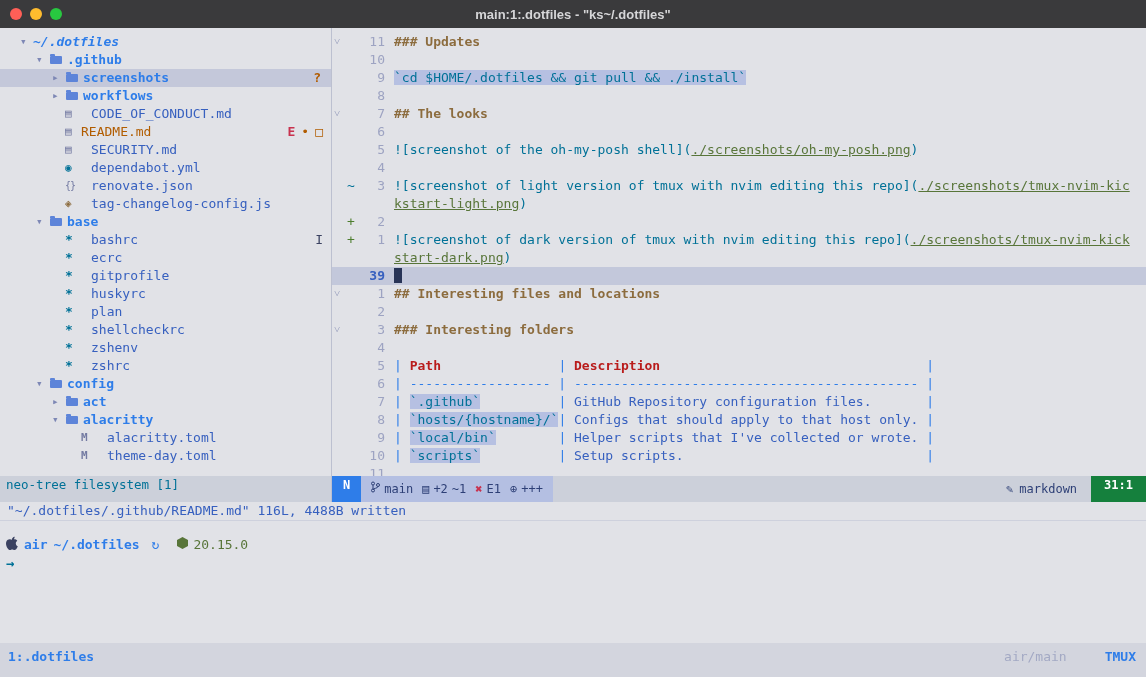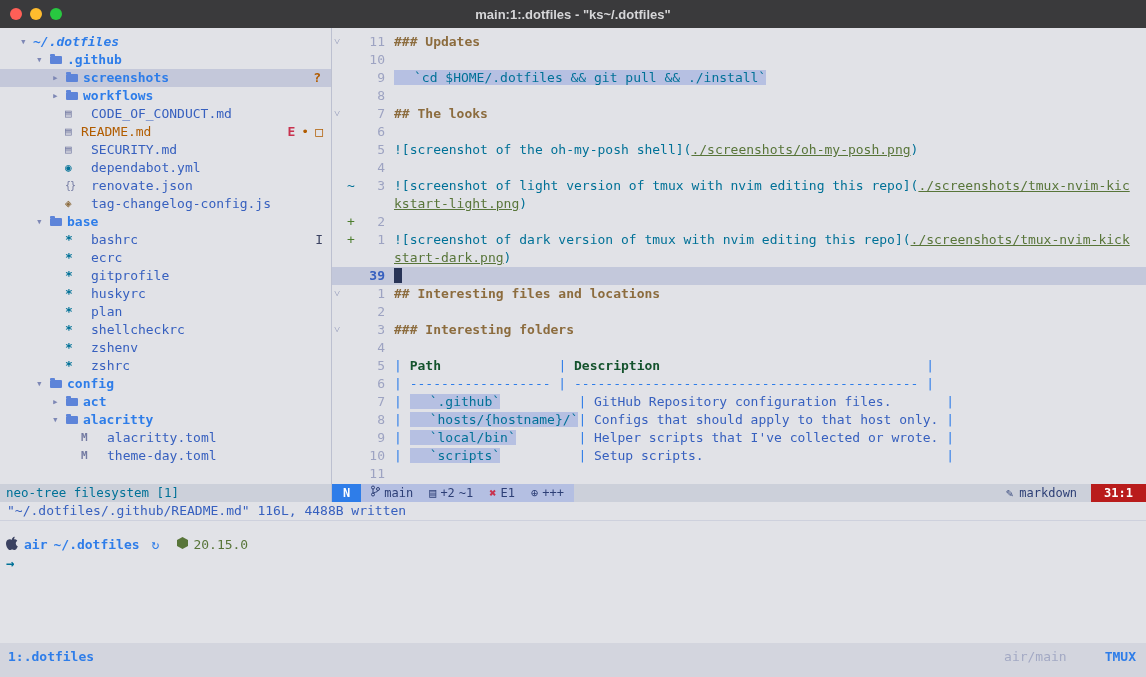--- a/index.html
+++ b/index.html
@@ -51,40 +51,40 @@
   .gut{flex:none;display:inline-flex;padding-left:2px;}
   .fold{width:13px;display:inline-block;color:#8f96b8;font-size:11px;}
   .sign{width:12px;display:inline-block;}
   .sign.add{color:#4d7d2e;}
   .sign.chg{color:#007197;}
   .num{width:26px;display:inline-block;text-align:right;color:#9da3c2;margin-right:9px;}
   .cur .num{color:#3760bf;font-weight:bold;}
   .txt{white-space:pre;}
   .cursor{background:#283457;color:#283457;}
   .sg-h2,.sg-h3{color:#8c6c3e;font-weight:bold;}
-  .sg-code{background:#b6c0e2;color:#007197;padding-left:20px;}
+  .sg-code{background:#b6c0e2;color:#007197;}
   .sg-lbl{color:#007197;}
   .sg-url{color:#587539;text-decoration:underline;}
   .sg-pipe{color:#2e7de9;}
-  .sg-th{color:#14532d;font-weight:bold;}
+  .sg-th{color:#b91c1c;font-weight:bold;}
   .sg-txt{color:#3760bf;}
 
   
-  .statusrow{height:18px;display:flex;flex:none;}
+  .statusrow{height:26px;display:flex;flex:none;}
   .nt-status{width:332px;flex:none;background:#ccd0da;color:#007197;font-size:12.5px;line-height:18px;
              padding-left:6px;box-sizing:border-box;border-right:1px solid #bcc0d0;white-space:pre;}
   .statusline{flex:1;display:flex;background:#ccd0da;font-size:12px;line-height:18px;color:#2d3f76;overflow:hidden;}
   .sl-mode{background:#2e7de9;color:#fff;font-weight:bold;padding:0 11px;flex:none;}
-  .sl-git{background:#b4bfe2;padding:0 10px;display:inline-flex;gap:16px;flex:none;align-items:center;}
+  .sl-git{background:#b4bfe2;padding:0 10px;display:inline-flex;gap:9px;flex:none;align-items:center;}
   .sl-item{display:inline-flex;gap:4px;align-items:center;}
   .sl-item.err .ic{color:#c8324f;}
   .sl-path{background:#c6cde8;padding:0 10px;flex:none;}
   .sl-fill{flex:1;}
   .sl-ft{display:inline-flex;gap:6px;align-items:center;padding:0 14px;flex:none;}
-  .sl-pos{background:#b91c1c;color:#fff;font-weight:bold;padding:0 13px;flex:none;}
+  .sl-pos{background:#15803d;color:#fff;font-weight:bold;padding:0 13px;flex:none;}
   .cmdline{height:18px;line-height:18px;color:#3760bf;padding-left:7px;white-space:pre;flex:none;}
 
   
   .shell{height:123px;flex:none;border-top:1px solid #ced1dd;padding:14px 0 0 6px;box-sizing:border-box;}
   .prompt-line{height:18px;display:flex;align-items:center;gap:6px;}
   .p-host,.p-path{color:#2e7de9;font-weight:bold;}
   .p-git{color:#2e7de9;margin-left:6px;}
   .p-node{display:inline-flex;gap:5px;align-items:center;margin-left:12px;color:#587539;}
   .arrow-line{height:20px;color:#007197;font-weight:bold;font-size:14px;margin-top:2px;}
 

